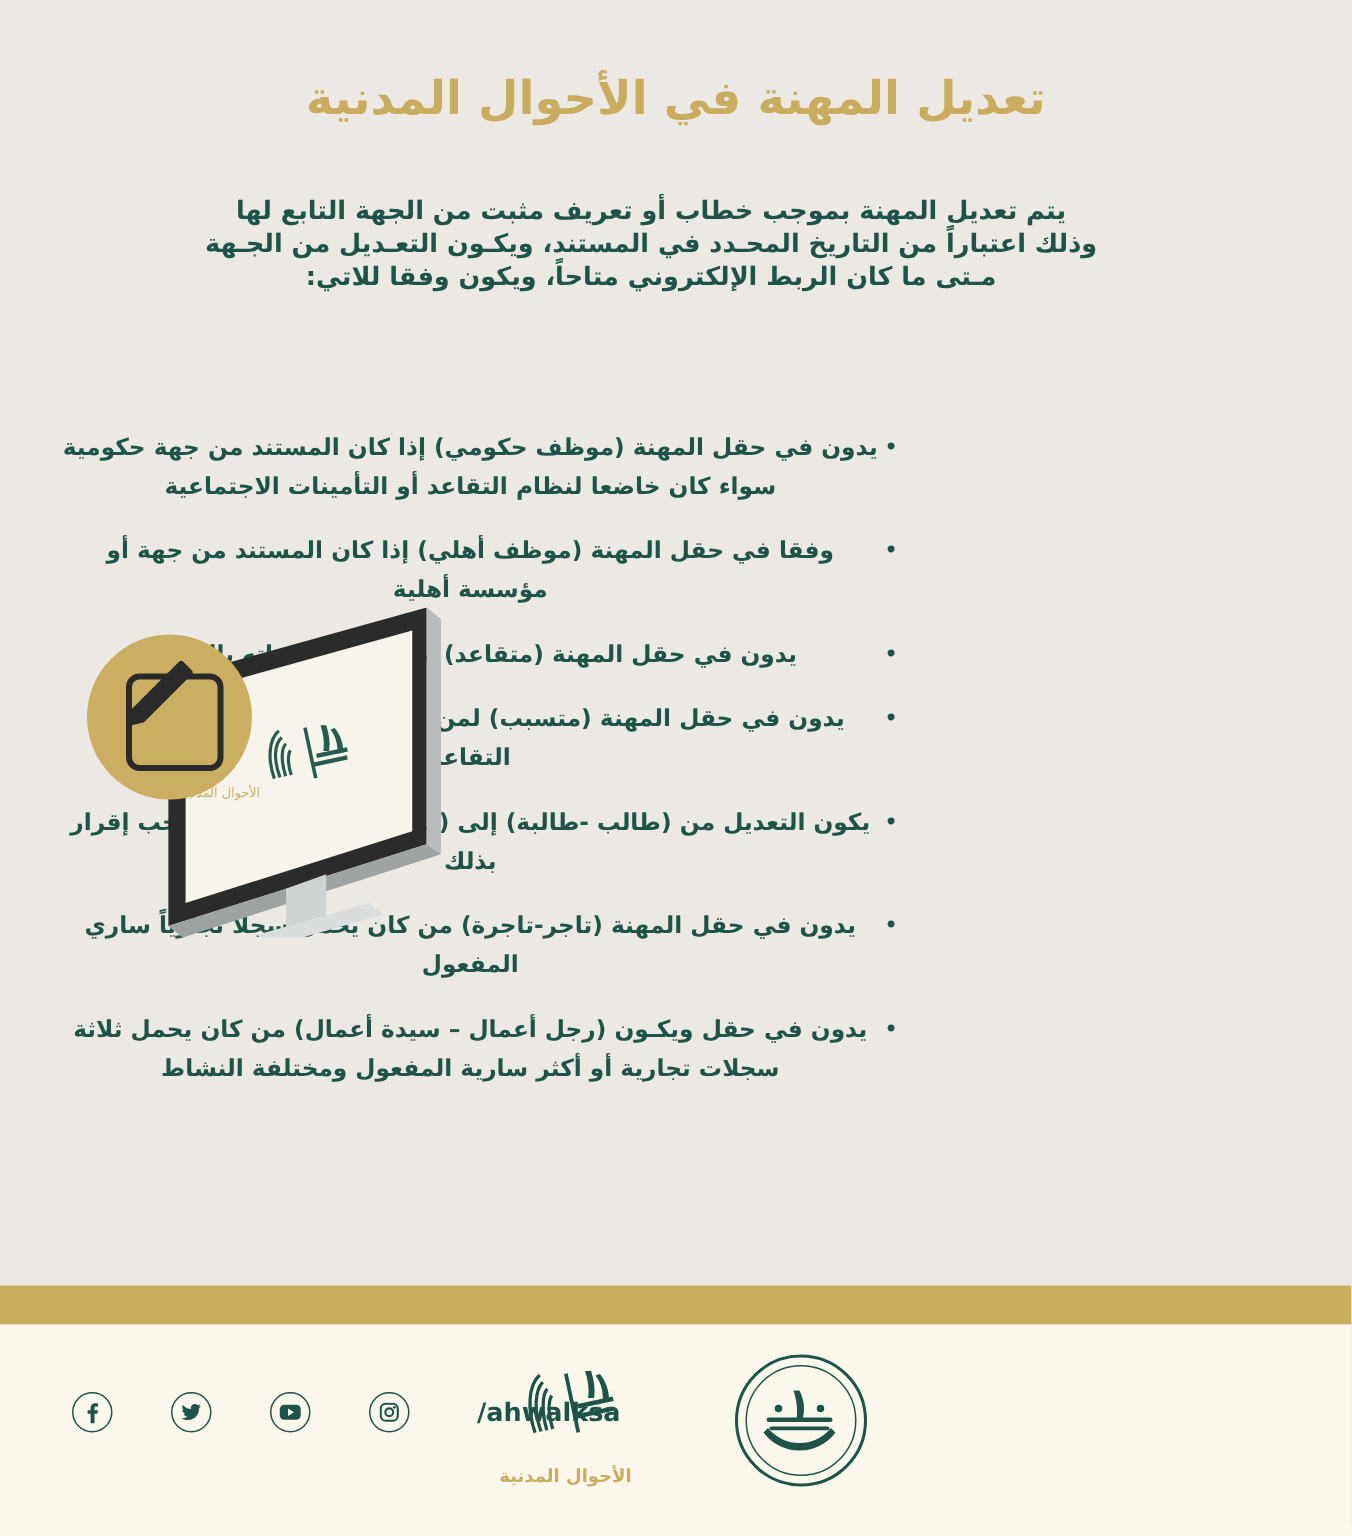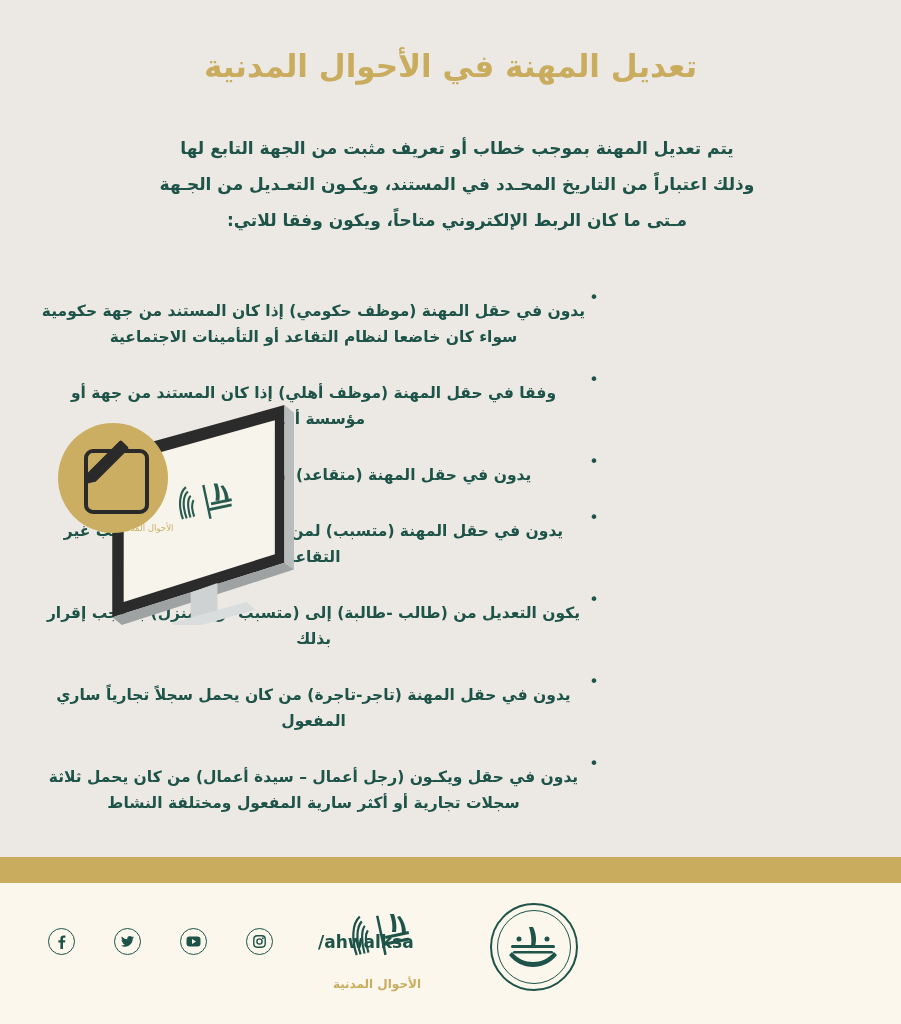--- a/index.html
+++ b/index.html
@@ -32,27 +32,27 @@
     font-weight: bold;
     color: #c9ac5e;
     letter-spacing: 0px;
     direction: rtl;
   }
 
   
   .intro {
     position: absolute;
     top: 130px;
-    right: 144px;
+    right: 167px;
     width: 600px;
     text-align: center;
     direction: rtl;
     color: #1d5348;
     font-size: 17px;
-    line-height: 36px;
+    line-height: 22px;
     font-weight: bold;
   }
 
   
   .bullets {
     position: absolute;
     top: 285px;
     right: 300px;
     width: 565px;
     direction: rtl;
@@ -73,21 +73,20 @@
     line-height: 26px;
     color: #1d5348;
   }
   .bullet-text {
     flex: 1 1 auto;
     text-align: center;
     font-size: 15.5px;
     line-height: 26px;
     font-weight: bold;
     padding-left: 4px;
-    margin-top: 13px;
   }
 
   
   .illustration {
     position: absolute;
     left: 58px;
     top: 395px;
     width: 270px;
     height: 285px;
   }

